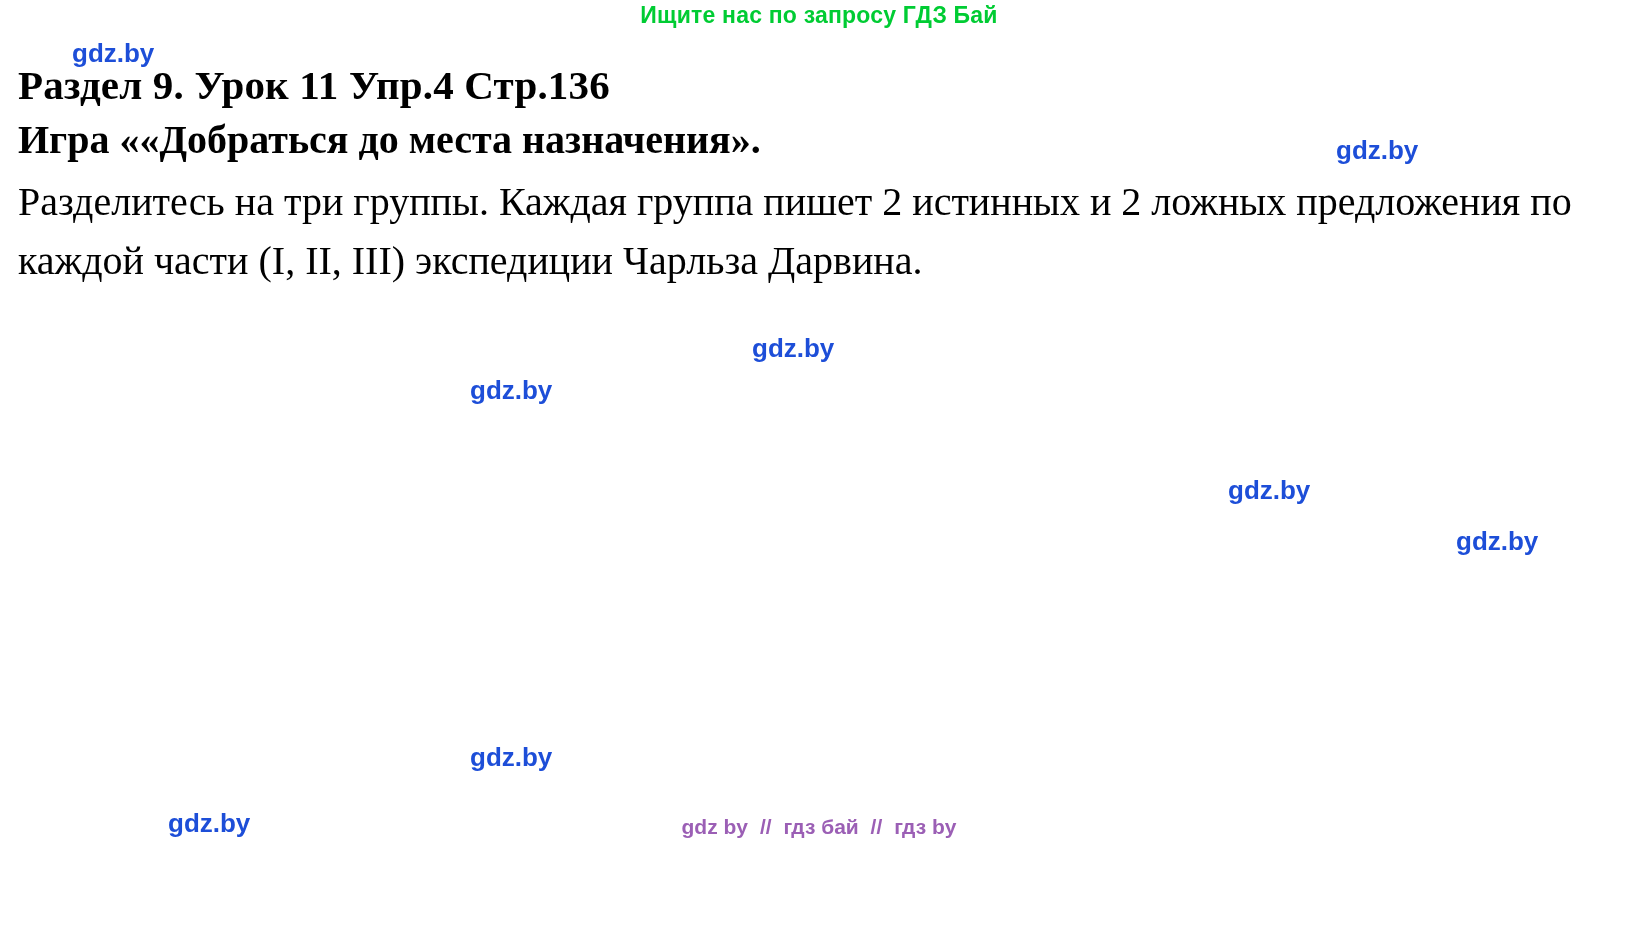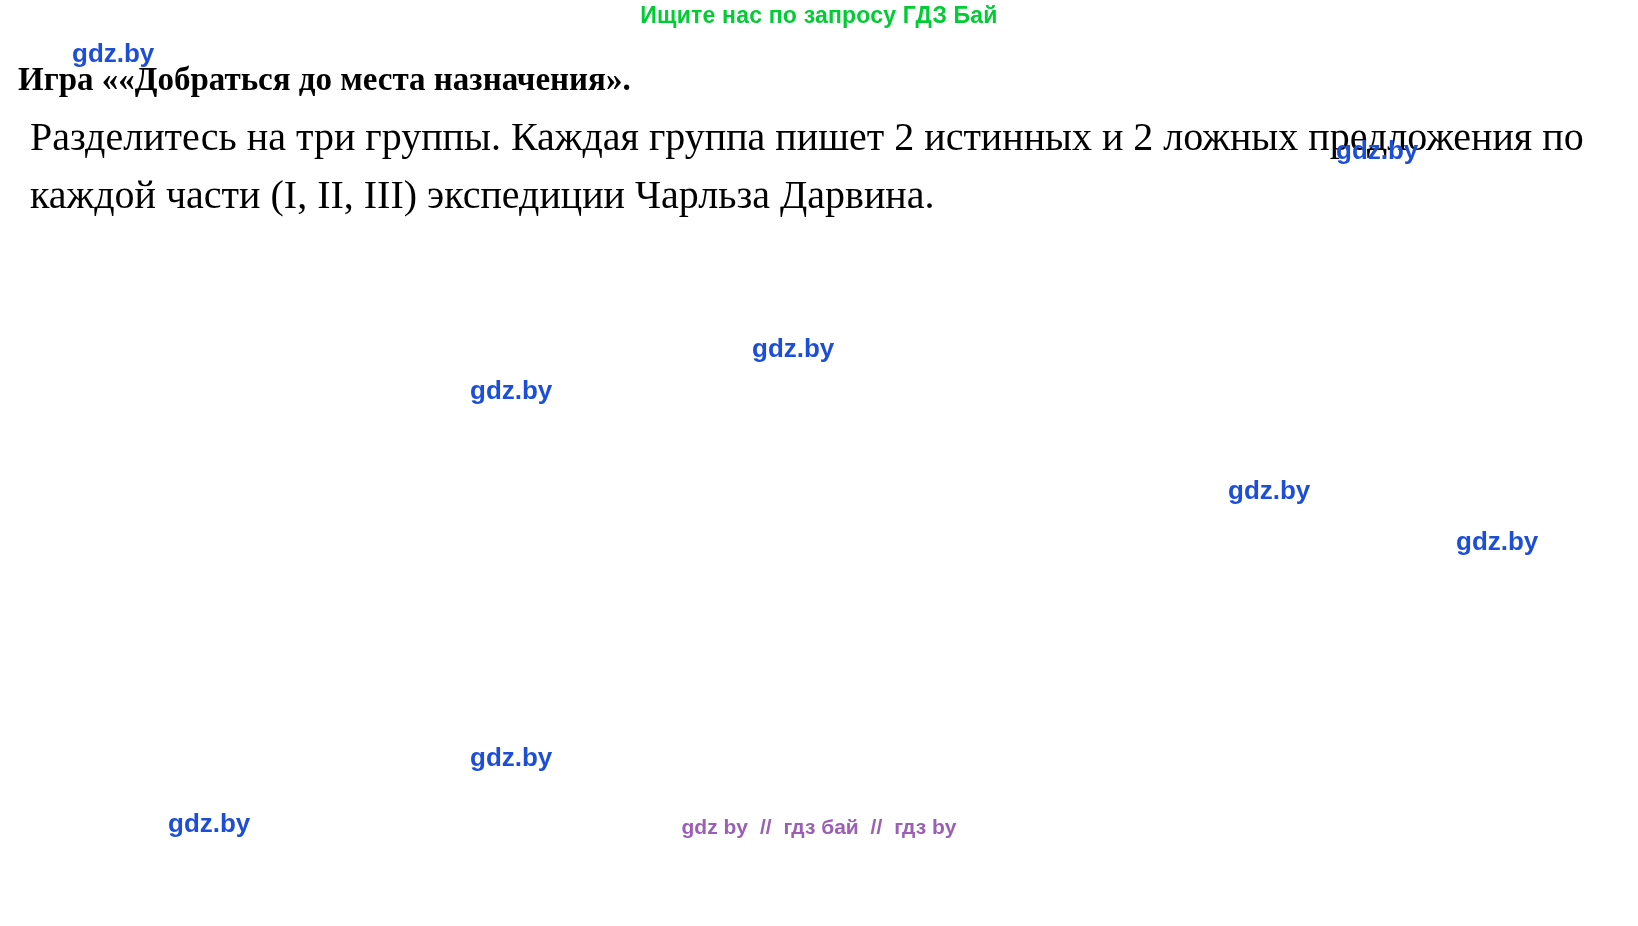--- a/index.html
+++ b/index.html
@@ -46,32 +46,32 @@
   .heading {
     font-size: 41px;
     font-weight: 700;
     line-height: 1.32;
     color: #000;
     margin: 0 0 2px 0;
     letter-spacing: 0.2px;
   }
 
   .subheading {
-    font-size: 33px;
+    font-size: 40px;
     font-weight: 700;
     line-height: 1.32;
     color: #000;
     margin: 0 0 6px 0;
   }
 
   .para {
     font-size: 40px;
     line-height: 1.47;
     color: #000;
-    margin: 0 0 2px 12px;
+    margin: 0 0 2px 0;
     white-space: pre-wrap;
   }
 
   
   .footer {
     position: absolute;
     bottom: 16px;
     left: 0;
     width: 100%;
     text-align: center;
@@ -101,20 +101,21 @@
   }
 </style>
 </head>
 <body>
 
 <div id="page">
 
   <div class="promo" style="color: rgb(0, 204, 51);">Ищите нас по запросу ГДЗ Бай</div>
 
   <div class="content">
+    <div class="heading">Раздел 9. Урок 11 Упр.4 Стр.136</div>
     <div class="subheading">Игра ««Добраться до места назначения».</div>
     <p class="para">Разделитесь на три группы. Каждая группа пишет 2 истинных и 2 ложных предложения по каждой части (I, II, III) экспедиции Чарльза Дарвина.</p>
   </div>
 
   <div class="footer" style="color: rgb(155, 95, 181);">
     <span class="w">gdz by</span>
     <span class="sep">//</span>
     <span class="w">гдз бай</span>
     <span class="sep">//</span>
     <span class="w">гдз by</span>

